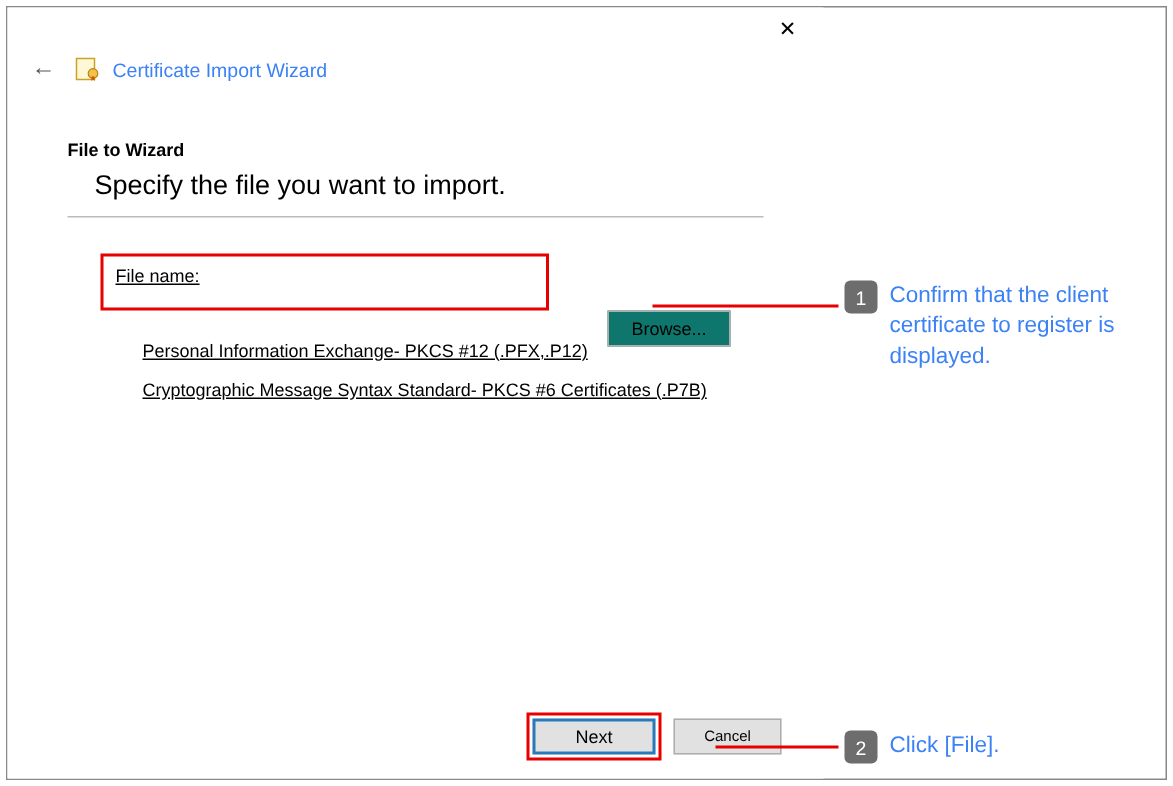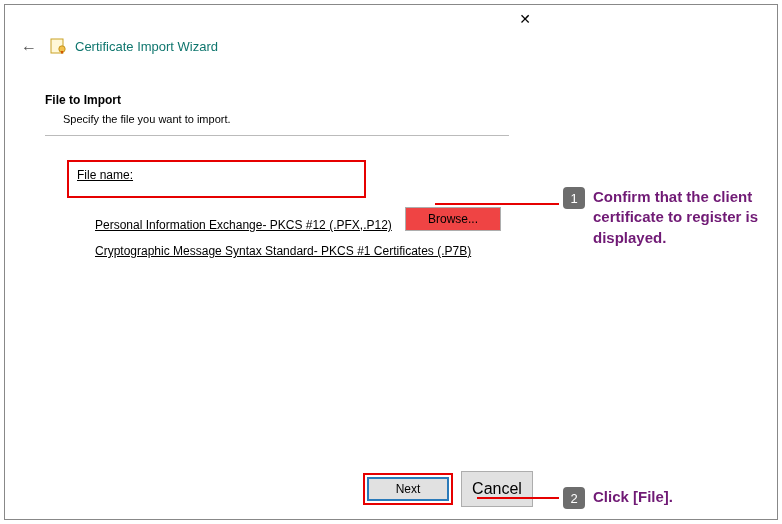--- a/index.html
+++ b/index.html
@@ -47,32 +47,32 @@
       font-size: 16px;
       color: #555;
       padding: 2px 4px;
     }
     .wizard-icon {
       width: 18px; height: 18px;
       display: inline-block;
     }
     .wizard-title {
       font-size: 13px;
-      color: #0f766e;
+      color: #3b82f6;
     }
     .content {
       padding: 26px 40px 0 40px;
     }
     .section-heading {
       font-weight: bold;
       font-size: 12px;
       margin-bottom: 6px;
     }
     .section-sub {
-      font-size: 11px;
+      font-size: 18px;
       padding-left: 18px;
       margin-bottom: 10px;
     }
     .hr {
       border: none;
       border-top: 1px solid #bbb;
       margin: 6px 0 24px 0;
     }
     .file-block {
       position: relative;
@@ -100,56 +100,56 @@
       position: absolute;
       height: 16px;
       background: linear-gradient(90deg,#dedede,#cfcfcf 40%,#e2e2e2 60%,#d7d7d7);
       filter: blur(1.5px);
       pointer-events: none;
     }
     .browse-btn {
       position: absolute;
       left: 400px;
       top: 202px;
-      width: 96px; height: 24px;
-      background: #ef4444;
+      width: 82px; height: 24px;
+      background: #0f766e;
       border: 1px solid #adadad;
       font-size: 12px;
       display: flex; align-items: center; justify-content: center;
       cursor: default;
     }
     .note-block {
       margin-left: 22px;
       margin-top: 20px;
       font-size: 12px;
     }
     .note-block .note-intro { margin-bottom: 12px; }
     .note-item { margin-left: 28px; margin-bottom: 12px; text-decoration: underline; }
     .button-bar {
       position: absolute;
-      bottom: 12px; right: 16px;
+      bottom: 12px; right: 28px;
       display: flex; gap: 8px; align-items: center;
     }
     .next-wrap {
       border: 2px solid #e60000;
       padding: 2px;
     }
     .next-btn {
       width: 82px; height: 24px;
       background: #e1e1e1;
       border: 2px solid #2a7ab9;
       font-size: 12px;
       display: flex; align-items: center; justify-content: center;
       cursor: default;
     }
     .cancel-btn {
-      width: 72px; height: 36px;
+      width: 72px; height: 24px;
       background: #e1e1e1;
       border: 1px solid #adadad;
-      font-size: 16px;
+      font-size: 10px;
       display: flex; align-items: center; justify-content: center;
       cursor: default;
     }
     
     .callout {
       position: absolute;
       display: flex;
       align-items: flex-start;
       gap: 8px;
     }
@@ -157,23 +157,22 @@
       width: 22px; height: 22px;
       background: #6d6d6d;
       color: #fff;
       border-radius: 4px;
       display: flex; align-items: center; justify-content: center;
       font-size: 13px;
       flex-shrink: 0;
     }
     .callout-text {
       font-size: 15px;
-      color: #701a75;
+      color: #3b82f6;
       line-height: 1.35;
-      font-weight: bold;
     }
     .callout-line {
       position: absolute;
       background: #e60000;
       height: 2px;
     }
     .callout1 { left: 558px; top: 182px; width: 210px; }
     .callout2 { left: 558px; top: 482px; width: 210px; }
     .line1 { left: 430px; top: 198px; width: 124px; }
     .line2 { left: 472px; top: 492px; width: 82px; }
@@ -196,31 +195,31 @@
         <svg viewBox="0 0 18 18" width="18" height="18">
           <rect x="2" y="2" width="12" height="14" fill="#fff8d8" stroke="#c9a227" stroke-width="1"></rect>
           <circle cx="13" cy="12" r="3.2" fill="#f2c14e" stroke="#b8860b" stroke-width="0.8"></circle>
           <path d="M12 14 L12 17 L13 16 L14 17 L14 14 Z" fill="#d35400"></path>
         </svg>
       </span>
       <span class="wizard-title">Certificate Import Wizard</span>
     </div>
 
     <div class="content">
-      <div class="section-heading">File to Import</div>
+      <div class="section-heading">File to Wizard</div>
       <div class="section-sub">Specify the file you want to import.</div>
       <hr class="hr">
 
       <div class="file-block">
         <div class="file-label">File name:</div>
       </div>
 
       <div class="note-block">
         <div class="note-item">Personal Information Exchange- PKCS #12 (.PFX,.P12)</div>
-        <div class="note-item">Cryptographic Message Syntax Standard- PKCS #1 Certificates (.P7B)</div>
+        <div class="note-item">Cryptographic Message Syntax Standard- PKCS #6 Certificates (.P7B)</div>
       </div>
     </div>
 
     <div class="browse-btn">Browse...</div>
 
     <div class="button-bar">
       <div class="next-wrap">
         <div class="next-btn">Next</div>
       </div>
       <div class="cancel-btn">Cancel</div>

